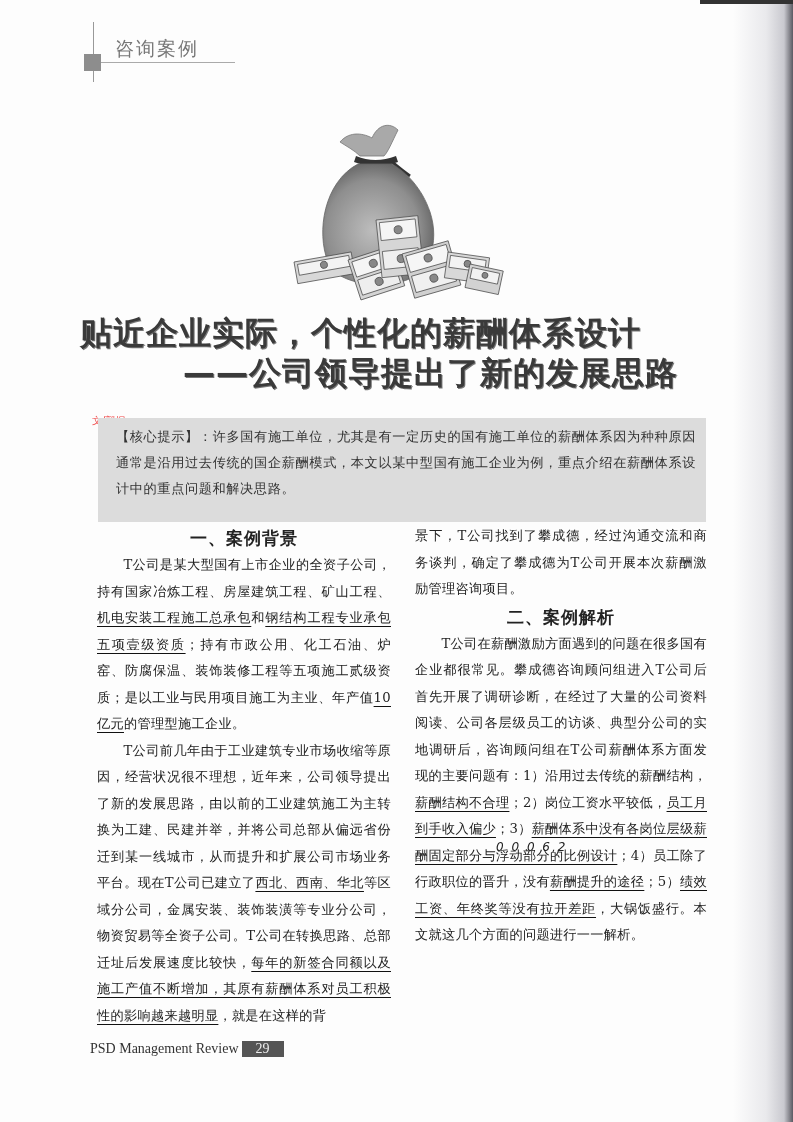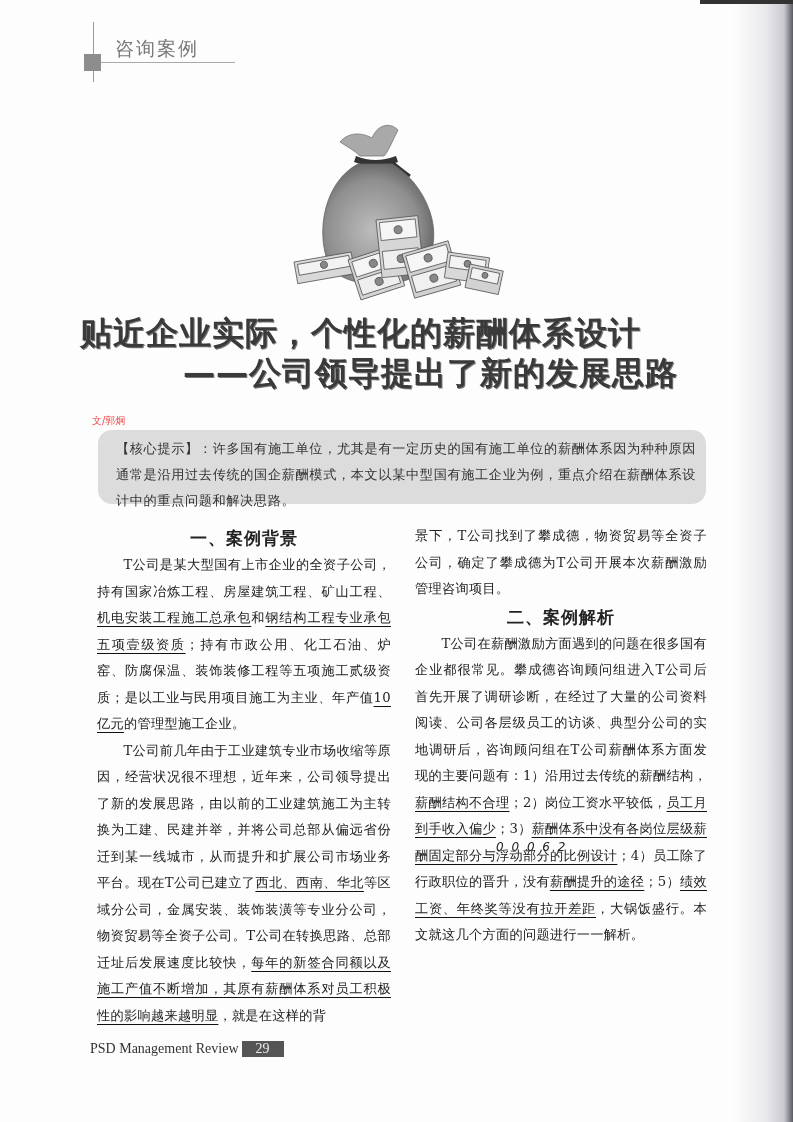--- a/index.html
+++ b/index.html
@@ -37,23 +37,22 @@
       text-shadow: 1px 1px 0 #777;
     }
     .title-1 { left: 80px; top: 312px; }
     .title-2 { left: 183px; top: 352px; }
     .byline {
       position: absolute; left: 92px; top: 414px;
       font-family: "DejaVu Sans", "Liberation Sans", sans-serif;
       font-size: 10px; color: #ef4444;
     }
     .abstract {
-      position: absolute; left: 98px; top: 430px; width: 608px; height: 74px;
+      position: absolute; left: 98px; top: 418px; width: 608px; height: 104px;
       background: #dcdcdc;
-      border-radius: 14px;
     }
     .abstract p {
       margin: 0; position: absolute; left: 18px; top: 6px; width: 580px;
       font-size: 13.2px; line-height: 26px; color: #333; letter-spacing: 0.6px;
       text-align: justify;
     }
     
     .col { position: absolute; font-size: 13.2px; line-height: 26.5px; color: #222; letter-spacing: 0.3px; }
     .col-left { left: 97px; top: 524px; width: 294px; }
     .col-right { left: 415px; top: 523px; width: 292px; }
@@ -158,21 +157,21 @@
   <p>【核心提示】：许多国有施工单位，尤其是有一定历史的国有施工单位的薪酬体系因为种种原因通常是沿用过去传统的国企薪酬模式，本文以某中型国有施工企业为例，重点介绍在薪酬体系设计中的重点问题和解决思路。</p>
 </div>
 
 <div class="col col-left">
   <h3>一、案例背景</h3>
   <p class="indent"><span>T公司是某大型国有上市企业的全资子公司，持有国家冶炼工程、房屋建筑工程、矿山工程、</span><span class="ul">机电安装工程施工总承包</span><span>和</span><span class="ul">钢结构工程专业承包五项壹级资质</span><span>；持有市政公用、化工石油、炉窑、防腐保温、装饰装修工程等五项施工贰级资质；是以工业与民用项目施工为主业、年产值</span><span class="ul">10亿元</span><span>的管理型施工企业。</span></p>
   <p class="indent"><span>T公司前几年由于工业建筑专业市场收缩等原因，经营状况很不理想，近年来，公司领导提出了新的发展思路，由以前的工业建筑施工为主转换为工建、民建并举，并将公司总部从偏远省份迁到某一线城市，从而提升和扩展公司市场业务平台。现在T公司已建立了</span><span class="ul">西北、西南、华北</span><span>等区域分公司，金属安装、装饰装潢等专业分公司，物资贸易等全资子公司。T公司在转换思路、总部迁址后发展速度比较快，</span><span class="ul">每年的新签合同额以及施工产值不断增加，其原有薪酬体系对员工积极性的影响越来越明显</span><span>，就是在这样的背</span></p>
 </div>
 
 <div class="col col-right">
-  <p>景下，T公司找到了攀成德，物资贸易等全资子公司，确定了攀成德为T公司开展本次薪酬激励管理咨询项目。</p>
+  <p>景下，T公司找到了攀成德，经过沟通交流和商务谈判，确定了攀成德为T公司开展本次薪酬激励管理咨询项目。</p>
   <h3>二、案例解析</h3>
   <p class="indent"><span>T公司在薪酬激励方面遇到的问题在很多国有企业都很常见。攀成德咨询顾问组进入T公司后首先开展了调研诊断，在经过了大量的公司资料阅读、公司各层级员工的访谈、典型分公司的实地调研后，咨询顾问组在T公司薪酬体系方面发现的主要问题有：1）沿用过去传统的薪酬结构，</span><span class="ul">薪酬结构不合理</span><span>；2）岗位工资水平较低，</span><span class="ul">员工月到手收入偏少</span><span>；3）</span><span class="ul">薪酬体系中没有各岗位层级薪酬固定部分与浮动部分的比例设计</span><span>；4）员工除了行政职位的晋升，没有</span><span class="ul">薪酬提升的途径</span><span>；5）</span><span class="ul">绩效工资、年终奖等没有拉开差距</span><span>，大锅饭盛行。本文就这几个方面的问题进行一一解析。</span></p>
 </div>
 
 <div class="ink" style="left:496px; top:840px; font-family:'DejaVu Sans', sans-serif; font-style:italic; font-size:12px; color:#222; letter-spacing:2px;text-align:right;">0 0 0 6 2</div>
 
 <div class="footer">
   <span>PSD Management Review</span><span class="page-num">29</span>
 </div>
 

